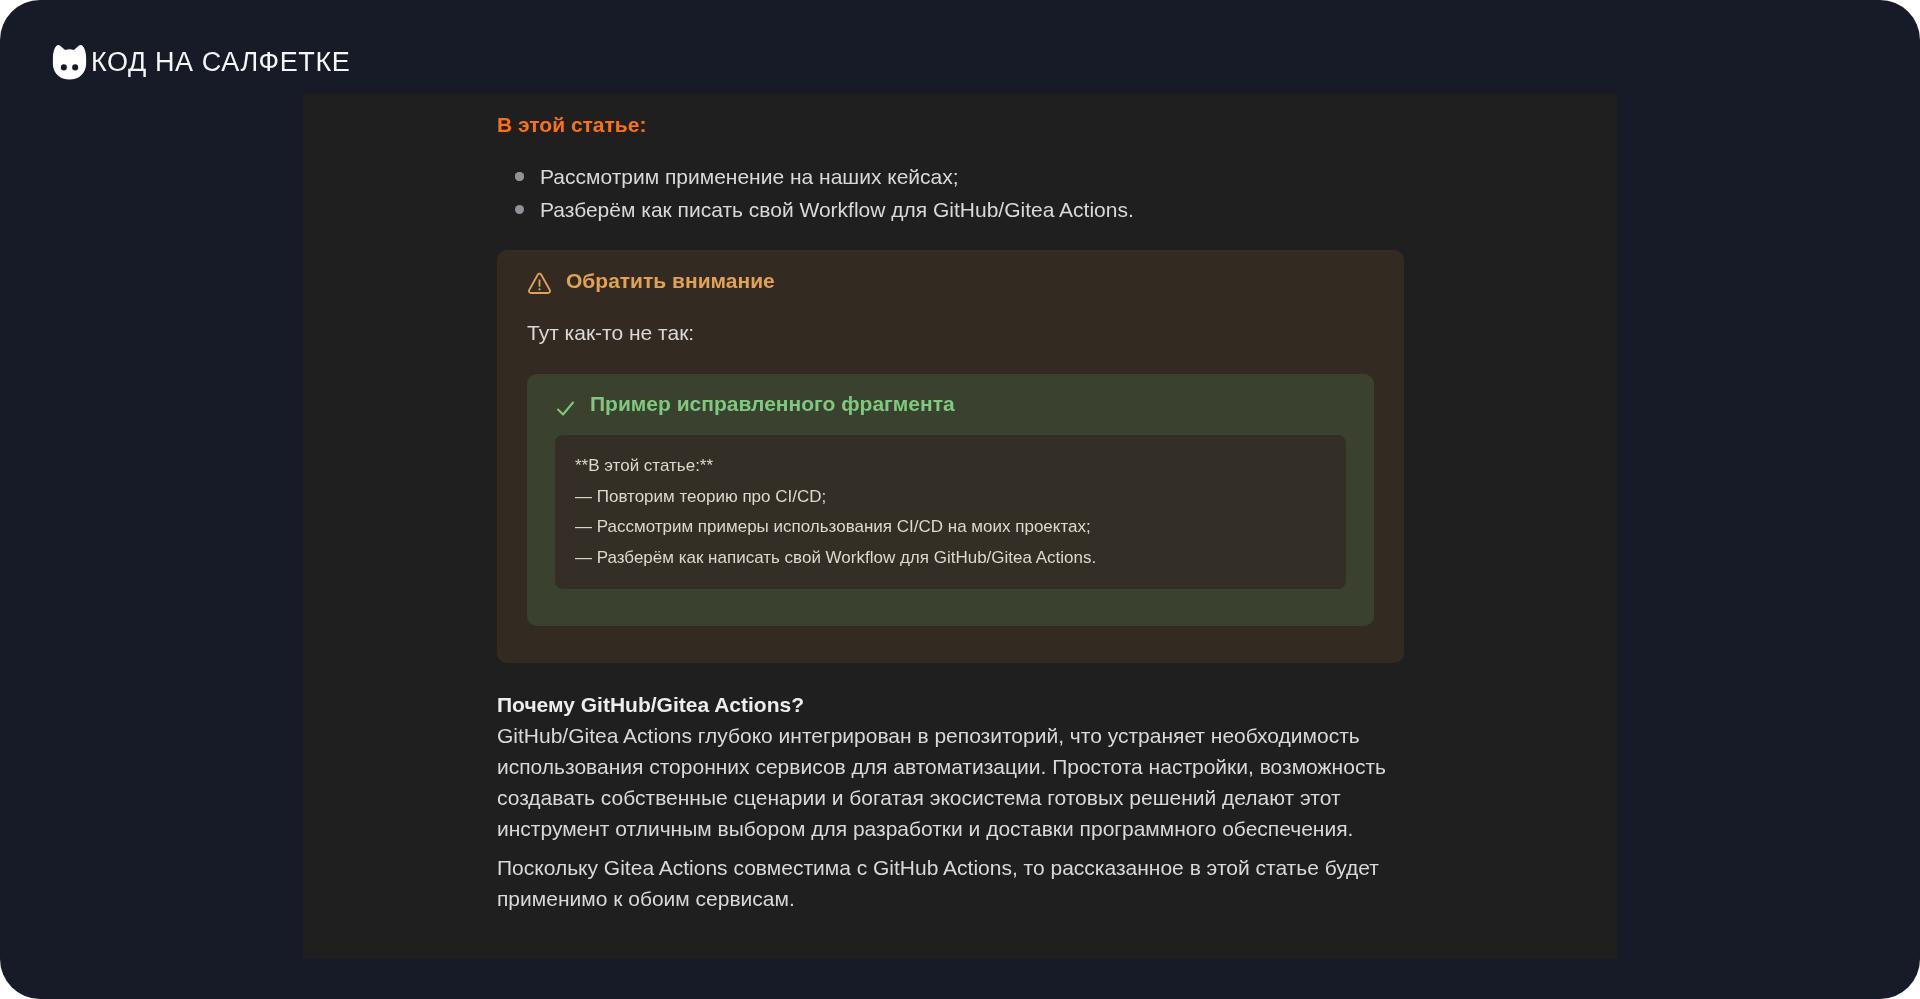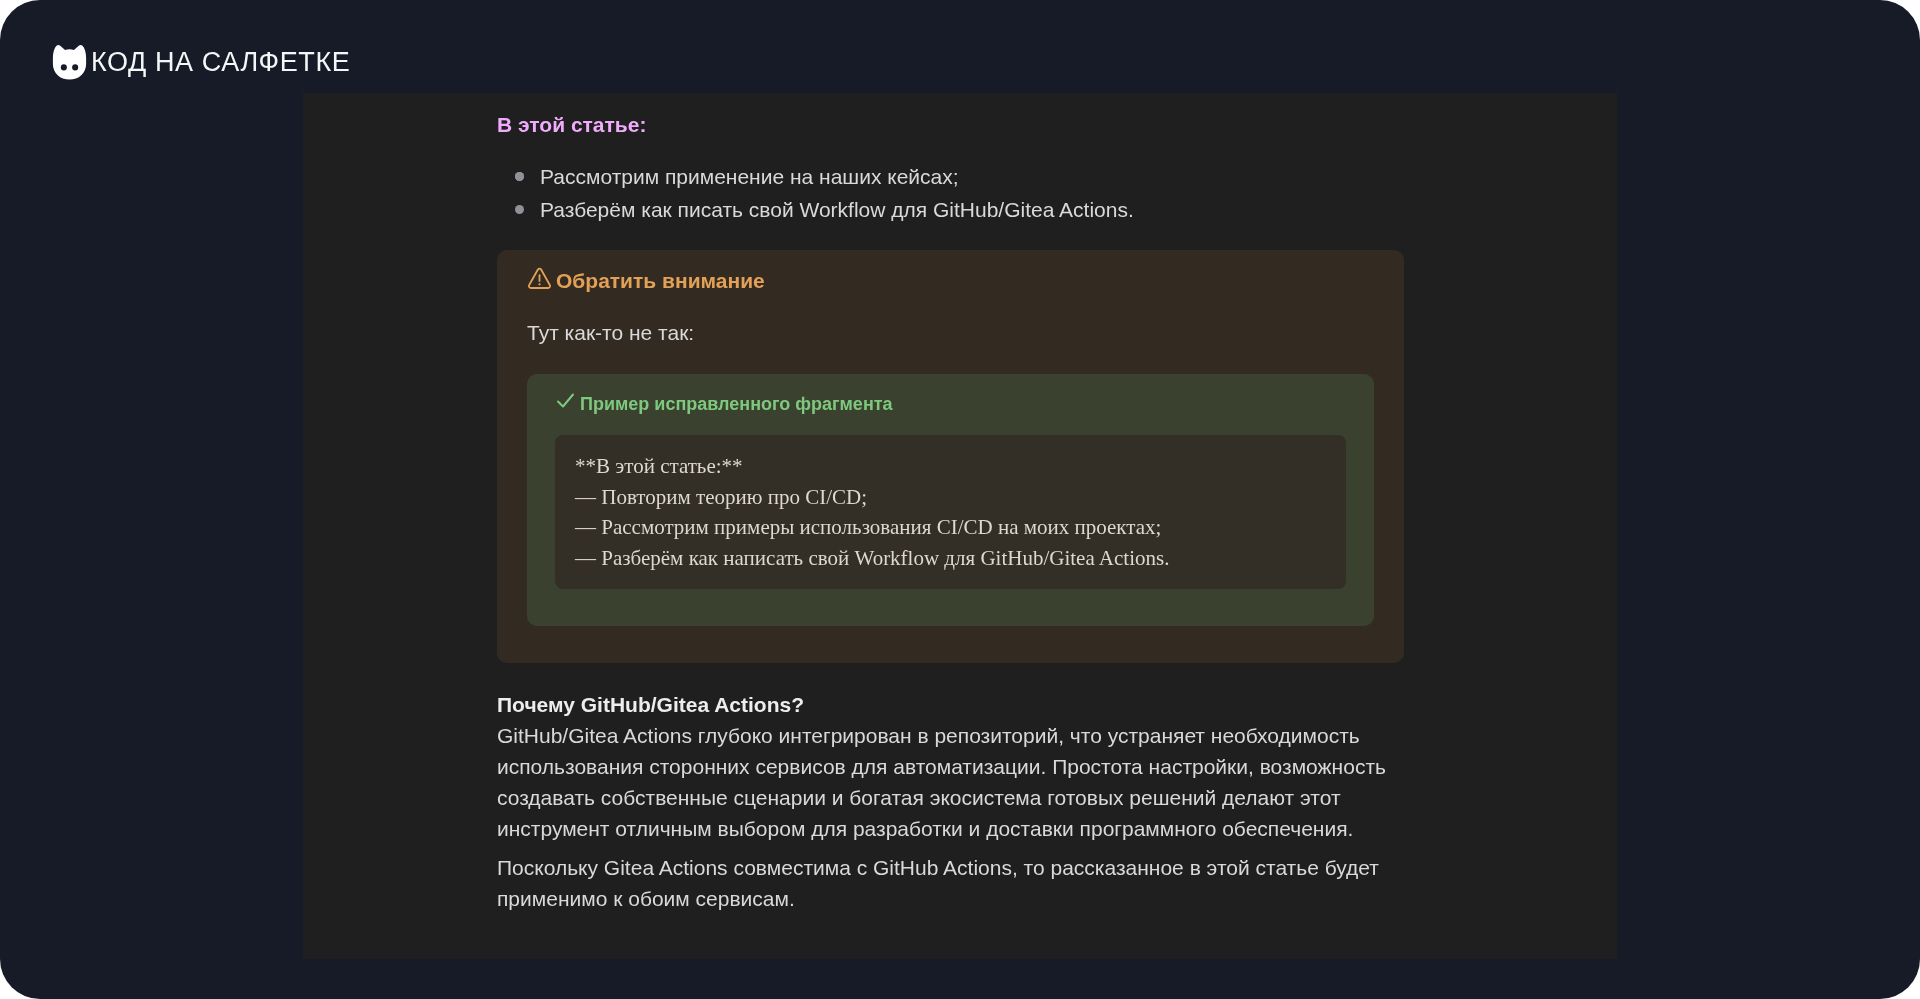--- a/index.html
+++ b/index.html
@@ -20,50 +20,50 @@
   
   .panel {
     position:absolute; left:303px; top:93px; width:1314px; height:866px;
     background:#1f1f1f;
   }
   .content {
     position:absolute; left:194px; top:0; width:940px;
     color:#d9d9d9; font-size:21px;
   }
   .intro-heading {
-    margin-top:19px; font-size:21px; font-weight:700; color:#f0abfc; line-height:26px;
+    margin-top:19px; font-size:21px; font-weight:700; color:#f97316; line-height:26px;
   }
   ul.intro-list { margin-top:22px; list-style:none; }
   ul.intro-list li { display:flex; line-height:33px; }
   .marker-cell { flex:0 0 43px; position:relative; }
   .dot {
     position:absolute; left:18px; top:12px; width:9px; height:9px;
     border-radius:50%; background:#8f9296; display:block;
   }
   
   .warning {
     margin-top:24px; width:907px; background:#332b22; border-radius:10px;
     padding:17px 30px 37px 30px;
   }
-  .callout-title { display:flex; align-items:flex-start; gap:4px; line-height:28px; }
+  .callout-title { display:flex; align-items:flex-end; gap:14px; line-height:28px; }
   .warning .callout-title .title-text { color:#e2a156; font-weight:700; font-size:21px; }
   .warning-note { margin-top:24px; line-height:28px; color:#d9d9d9; }
   
   .success {
     margin-top:27px; background:#3a412f; border-radius:10px;
     padding:16px 28px 37px 28px;
   }
-  .success .callout-title .title-text { color:#7fc97f; font-weight:700; font-size:18px; }
+  .success .callout-title .title-text { color:#7fc97f; font-weight:700; font-size:21px; }
   
   .code {
     margin-top:17px; background:#342f26; border-radius:8px;
     padding:16px 20px;
   }
   .code-line {
-    font-family:Liberation Serif, serif; font-size:21px; line-height:30.5px;
+    font-family:Liberation Sans, sans-serif; font-size:17px; line-height:30.5px;
     color:#ded9cf; white-space:nowrap;
   }
   
   .para { margin-top:26px; }
   .para.tight { margin-top:8px; }
   .line { line-height:31px; white-space:nowrap; color:#d9d9d9; }
   .line.bold { font-weight:700; color:#ededed; }
   .icon-svg { display:block; }
 </style>
 </head>

